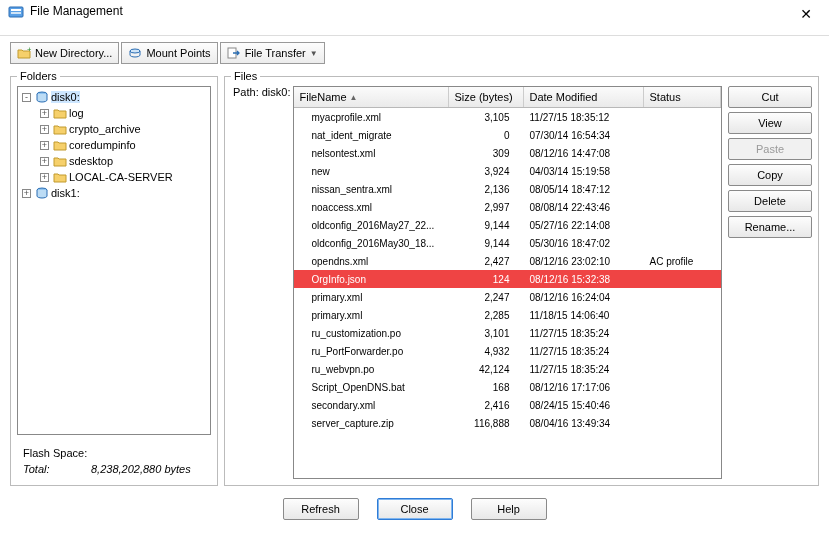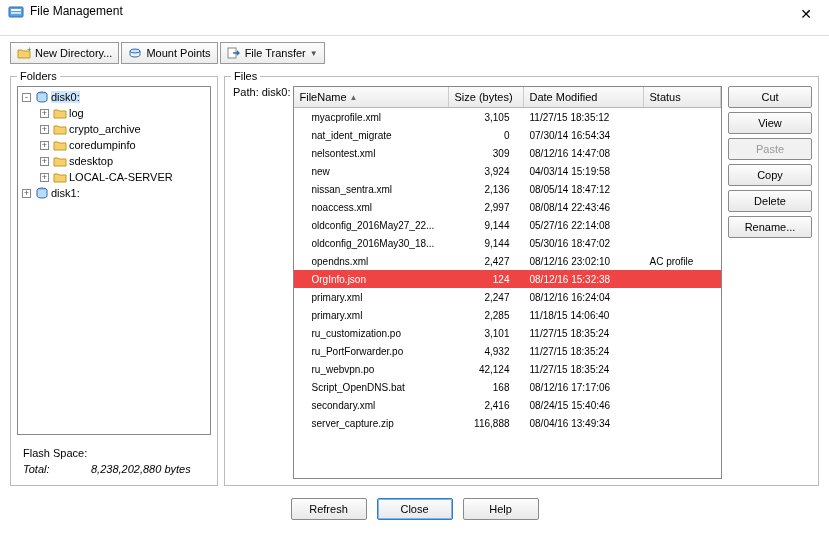--- a/index.html
+++ b/index.html
@@ -156,21 +156,21 @@
     height: 22px;
     font-size: 11px;
     cursor: pointer;
     padding: 0;
     border-radius: 2px;
   }
   .btn[disabled] { color:#9a9a9a; cursor:default; background:#f1f1f1;}
   .bottom-bar {
     display:flex;
     justify-content:center;
-    gap: 10px;
+    gap: 18px;
     padding: 12px 0 10px 0;
   }
   .bottom-bar .btn { width: 76px; }
   .btn.default-btn { border: 1px solid #2f7cd6; box-shadow: 0 0 0 1px #7fb5ef inset;}
   
   svg { display:block; }
 </style>
 </head>
 <body>
 

